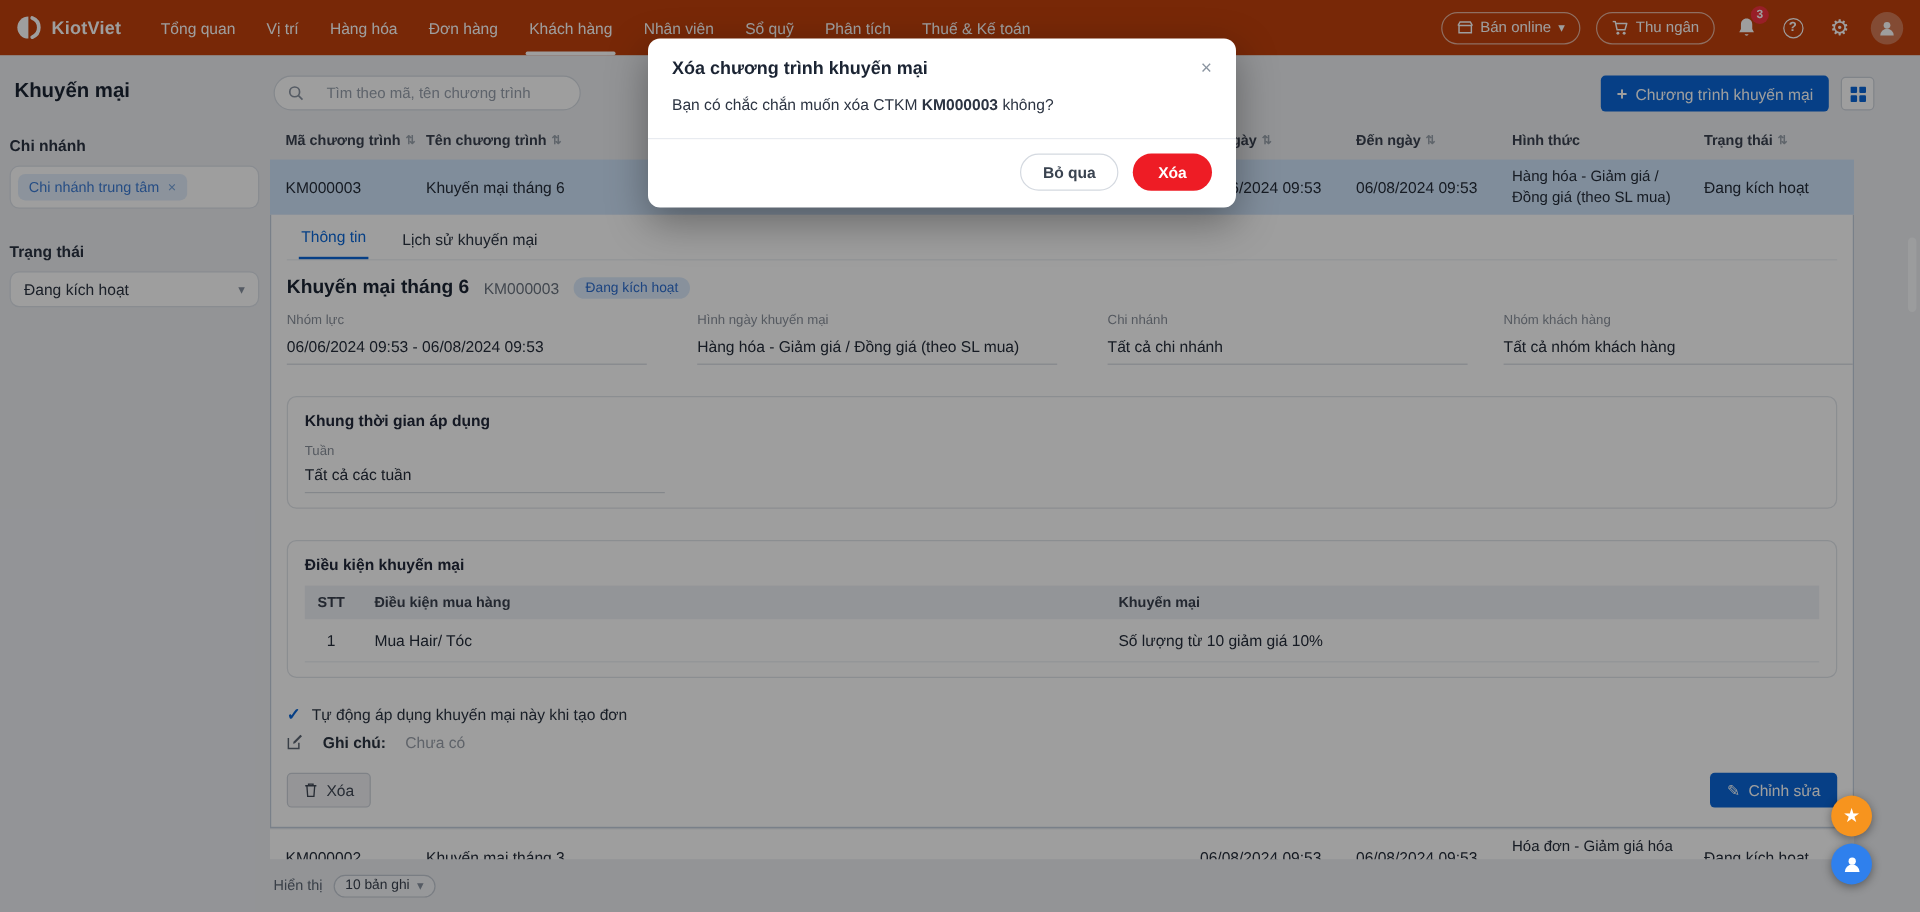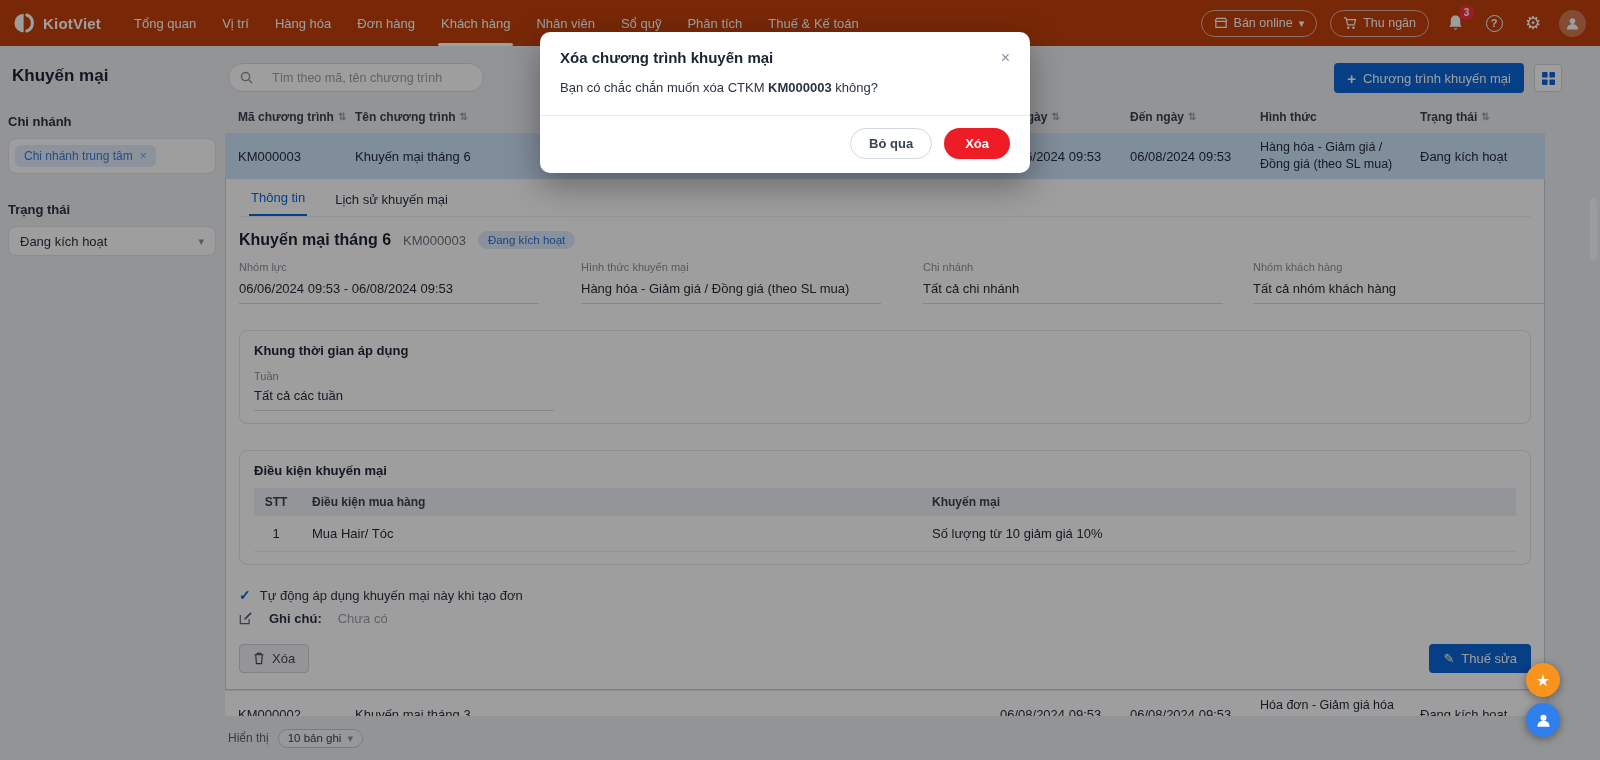--- a/index.html
+++ b/index.html
@@ -267,21 +267,21 @@
         <span class="d-code">KM000003</span>
         <span class="d-badge">Đang kích hoạt</span>
       </div>
 
       <div class="info-grid">
         <div>
           <div class="f-label">Nhóm lực</div>
           <div class="f-value">06/06/2024 09:53 - 06/08/2024 09:53</div>
         </div>
         <div>
-          <div class="f-label">Hình thức khuyến mại</div>
+          <div class="f-label">Hình ngày khuyến mại</div>
           <div class="f-value">Hàng hóa - Giảm giá / Đồng giá (theo SL mua)</div>
         </div>
         <div>
           <div class="f-label">Chi nhánh</div>
           <div class="f-value">Tất cả chi nhánh</div>
         </div>
         <div>
           <div class="f-label">Nhóm khách hàng</div>
           <div class="f-value">Tất cả nhóm khách hàng</div>
         </div>
@@ -327,21 +327,21 @@
         <button class="btn-delete">
           <span style="display:flex;">
             <svg width="12" height="13" viewBox="0 0 12 14">
                 <path d="M1 3h10M4 3V1.5h4V3M2.5 3l.7 9.5h5.6L9.5 3" fill="none" stroke="#3f4754" stroke-width="1.2"></path>
               </svg>
           </span>
           <span>Xóa</span>
         </button>
         <button class="btn-edit">
           <span>✎</span>
-          <span>Thuế sửa</span>
+          <span>Chỉnh sửa</span>
         </button>
       </div>
     </div>
 
     <div class="row2-wrap">
       <div class="grid-cols trow">
         <div>KM000002</div>
         <div>Khuyến mại tháng 3</div>
         <div>06/08/2024 09:53</div>
         <div>06/08/2024 09:53</div>

